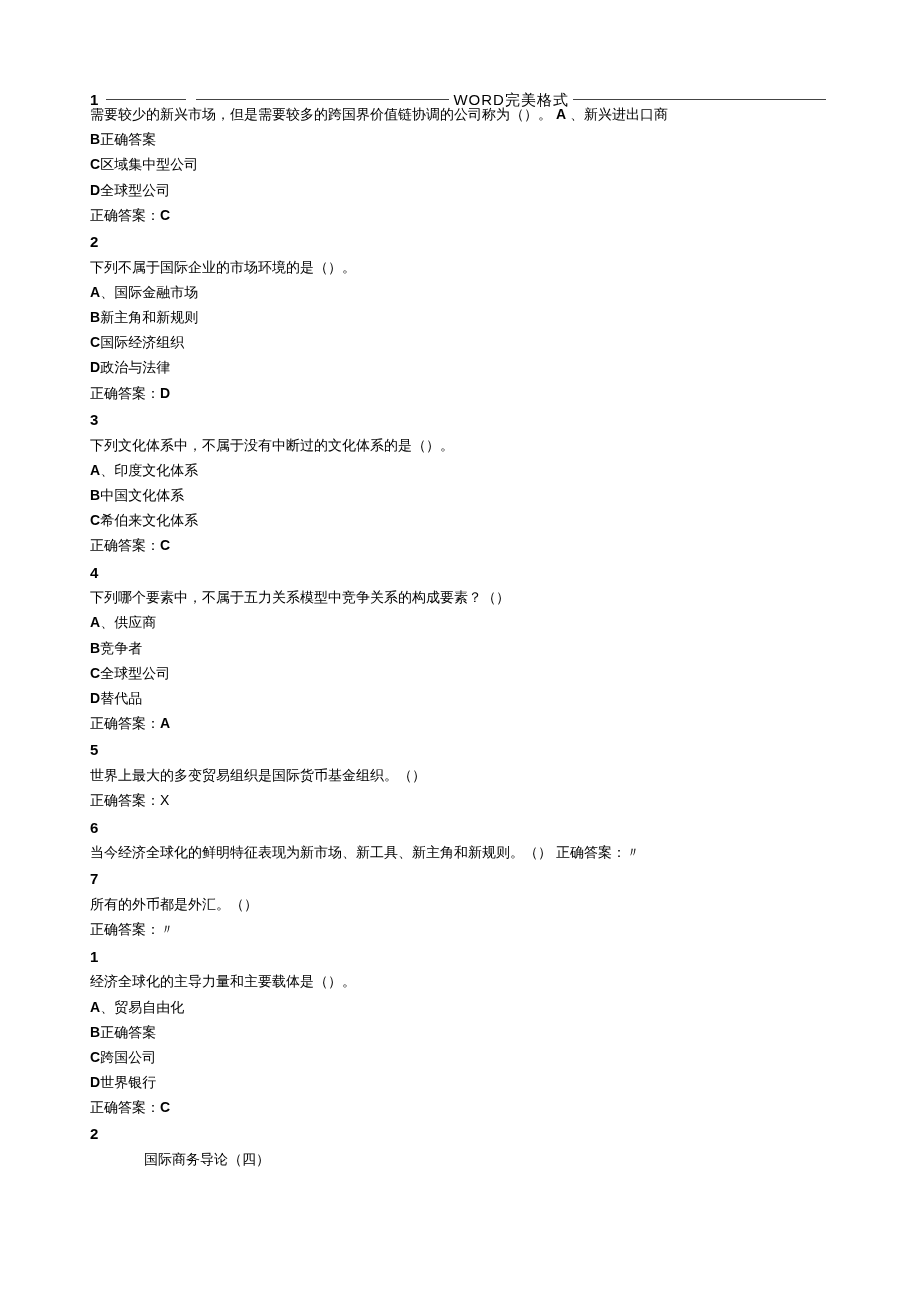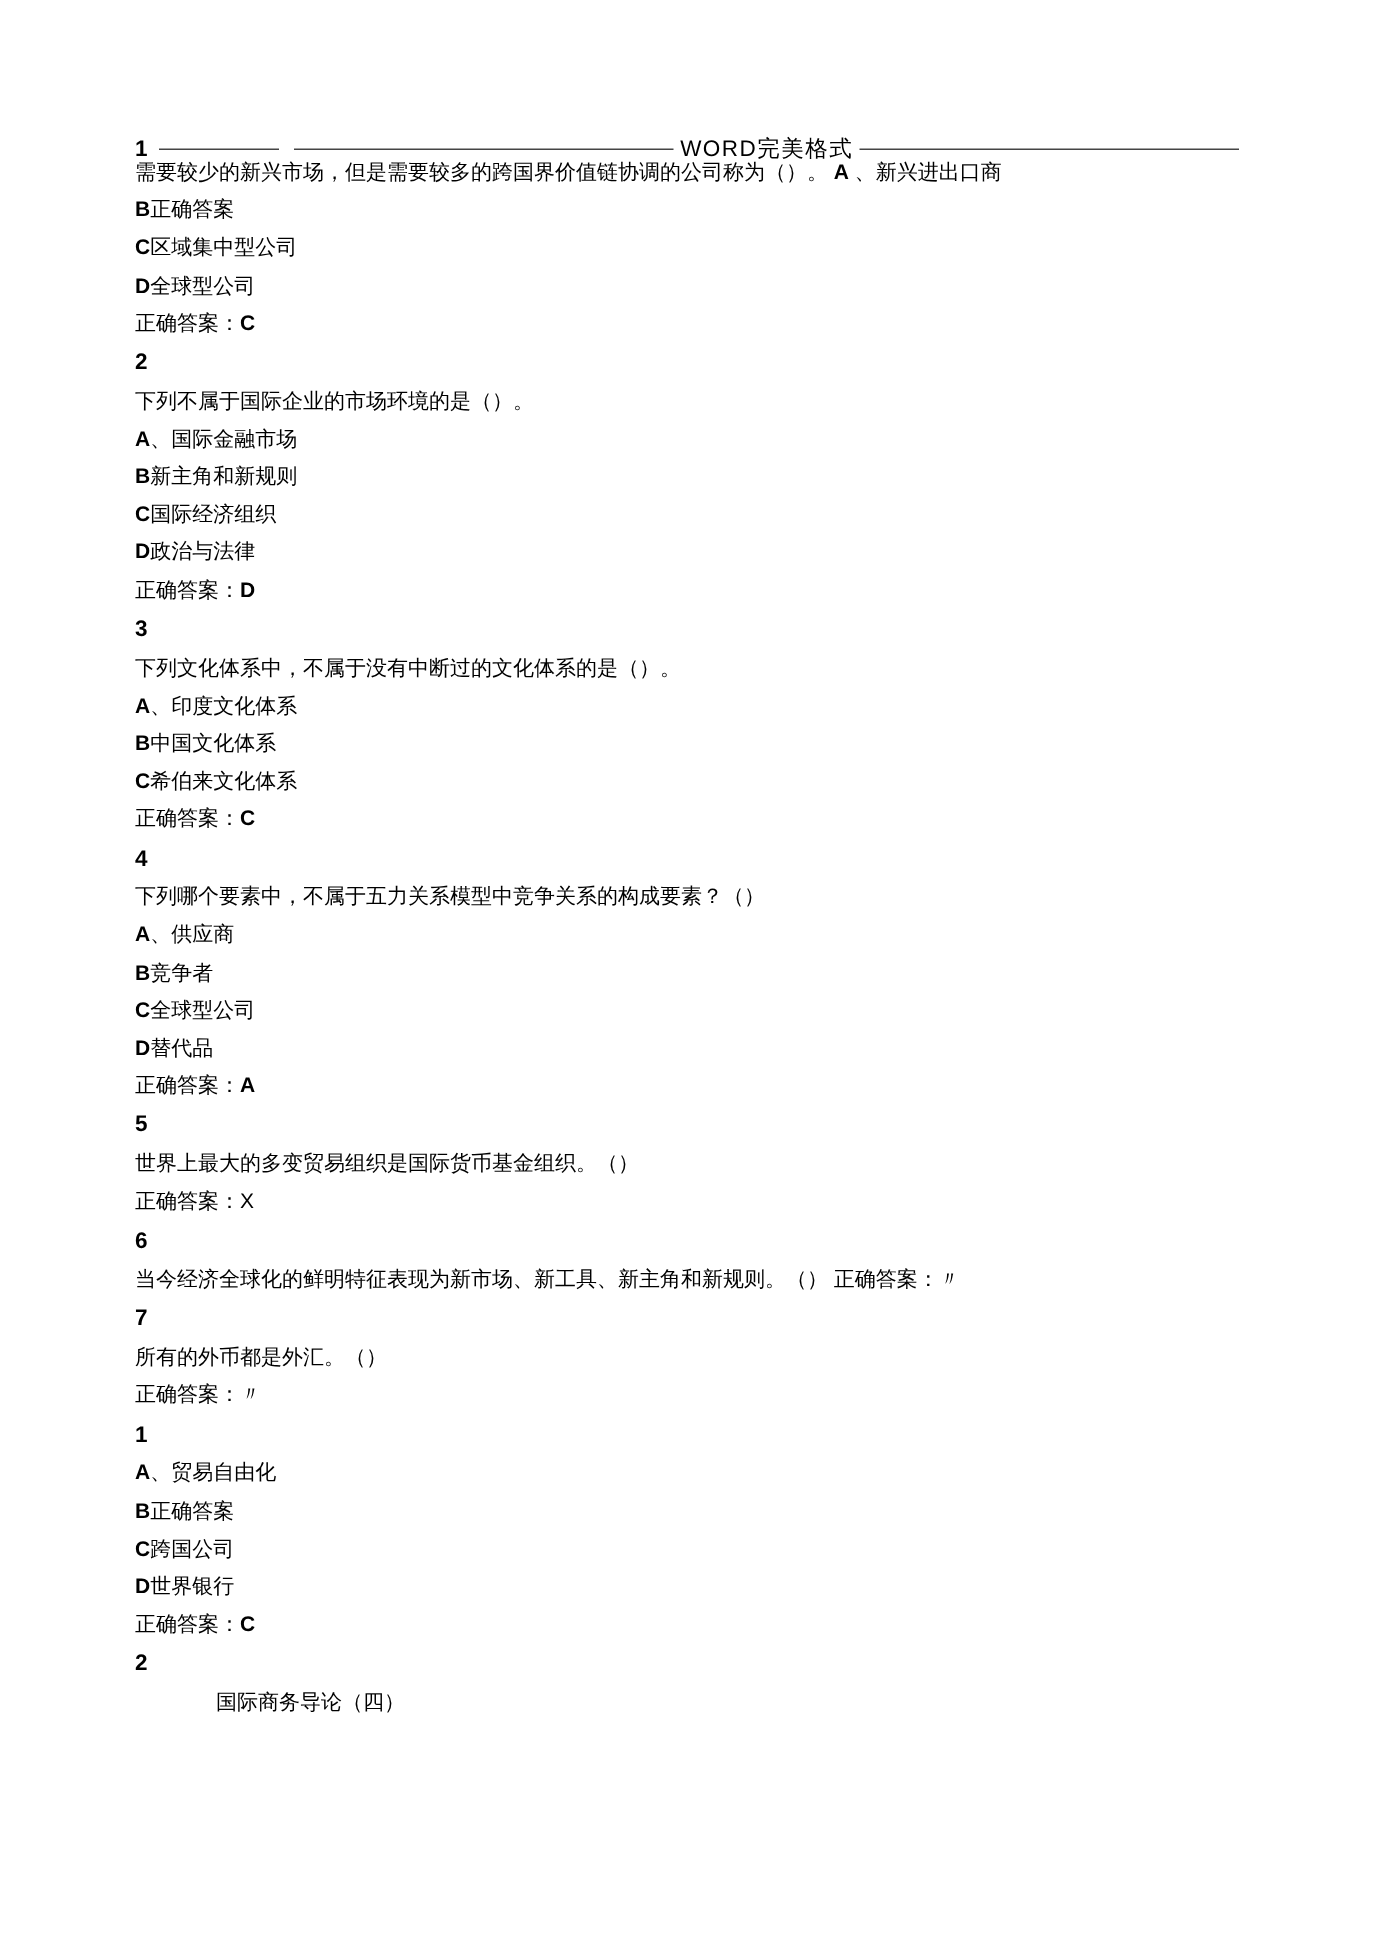--- a/index.html
+++ b/index.html
@@ -126,20 +126,21 @@
     <span class="line"><span>正确答案：</span><span>X</span></span>
 
     <span class="line qnum">6</span>
     <span class="line">当今经济全球化的鲜明特征表现为新市场、新工具、新主角和新规则。（）  正确答案：〃</span>
 
     <span class="line qnum">7</span>
     <span class="line">所有的外币都是外汇。（）</span>
     <span class="line"><span>正确答案：</span><span>〃</span></span>
 
     <span class="line qnum">1</span>
+    <span class="line">经济全球化的主导力量和主要载体是（）。</span>
     <span class="line"><span class="bold">A</span><span>、贸易自由化</span></span>
     <span class="line"><span class="bold">B</span><span>正确答案</span></span>
     <span class="line"><span class="bold">C</span><span>跨国公司</span></span>
     <span class="line"><span class="bold">D</span><span>世界银行</span></span>
     <span class="line"><span>正确答案：</span><span class="bold">C</span></span>
 
     <span class="line qnum">2</span>
     <span class="line indent-sub">国际商务导论（四）</span>
 
   </div>

